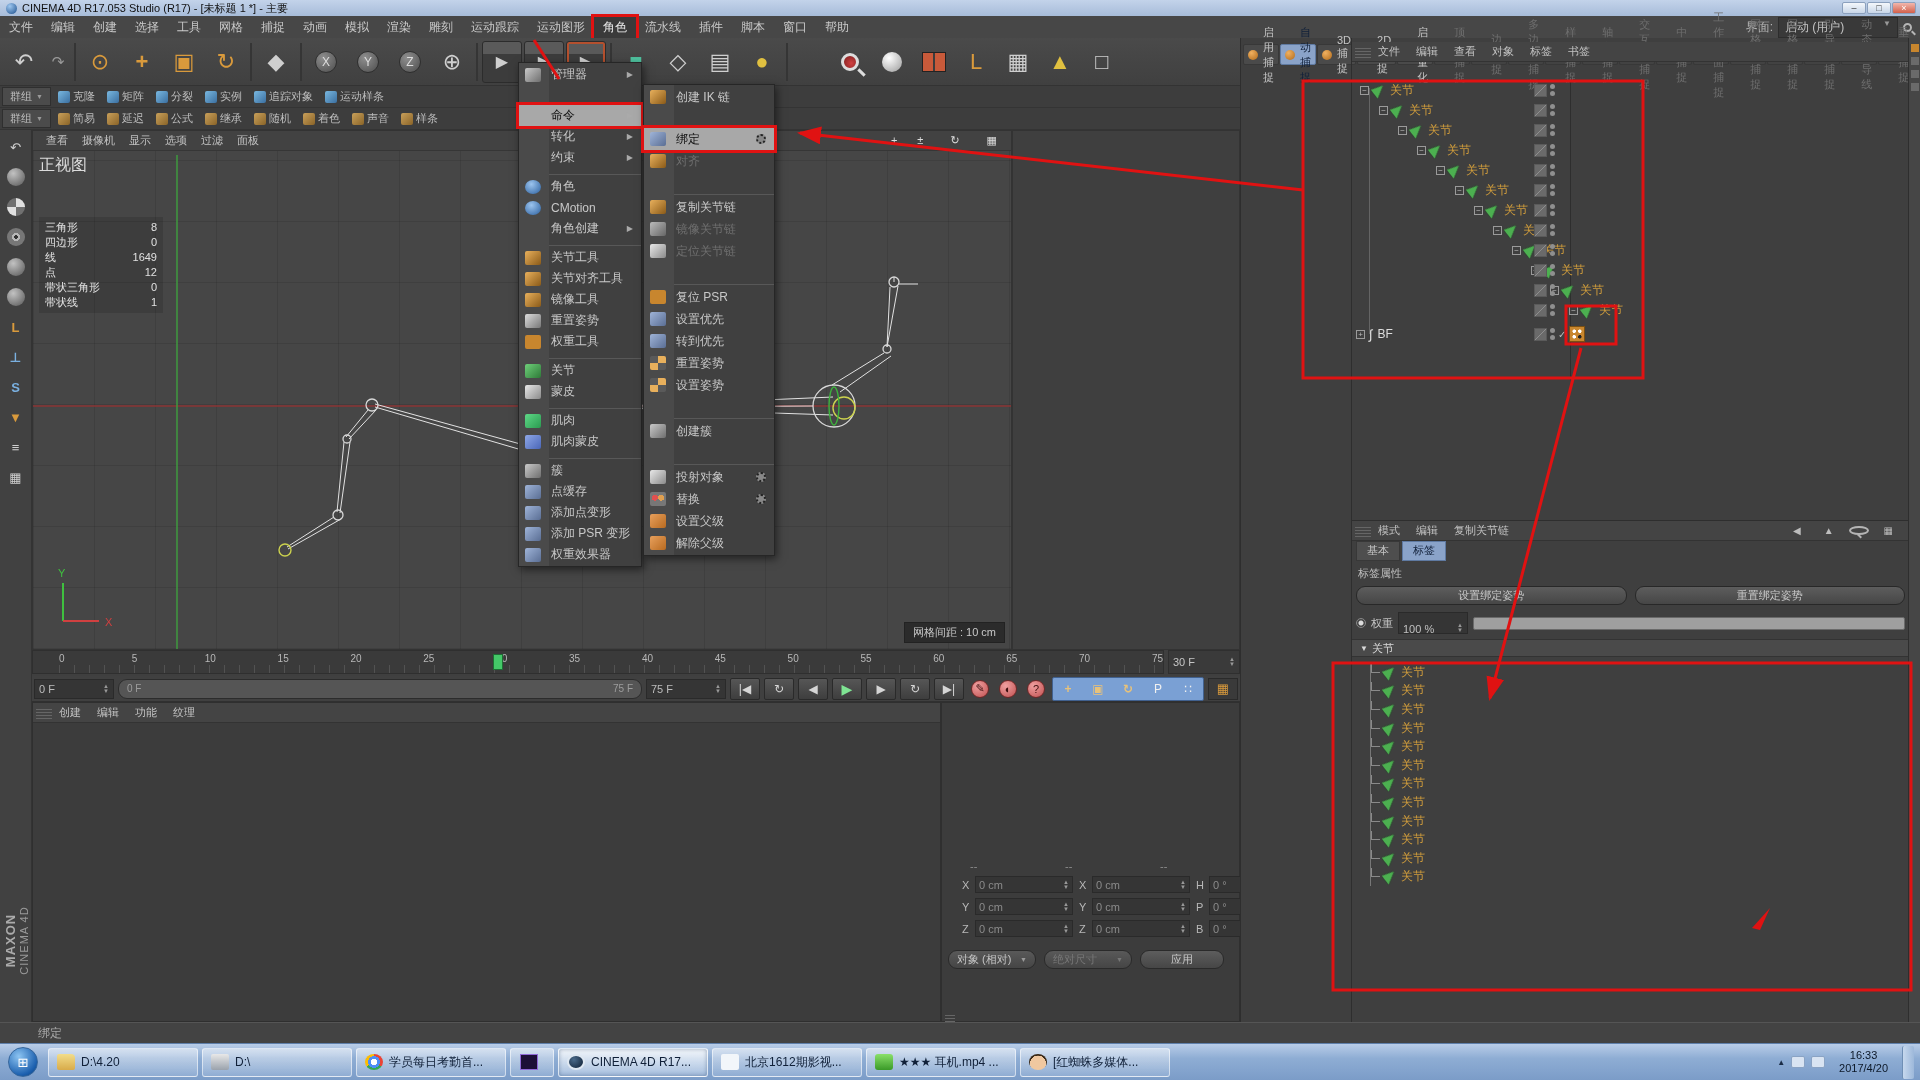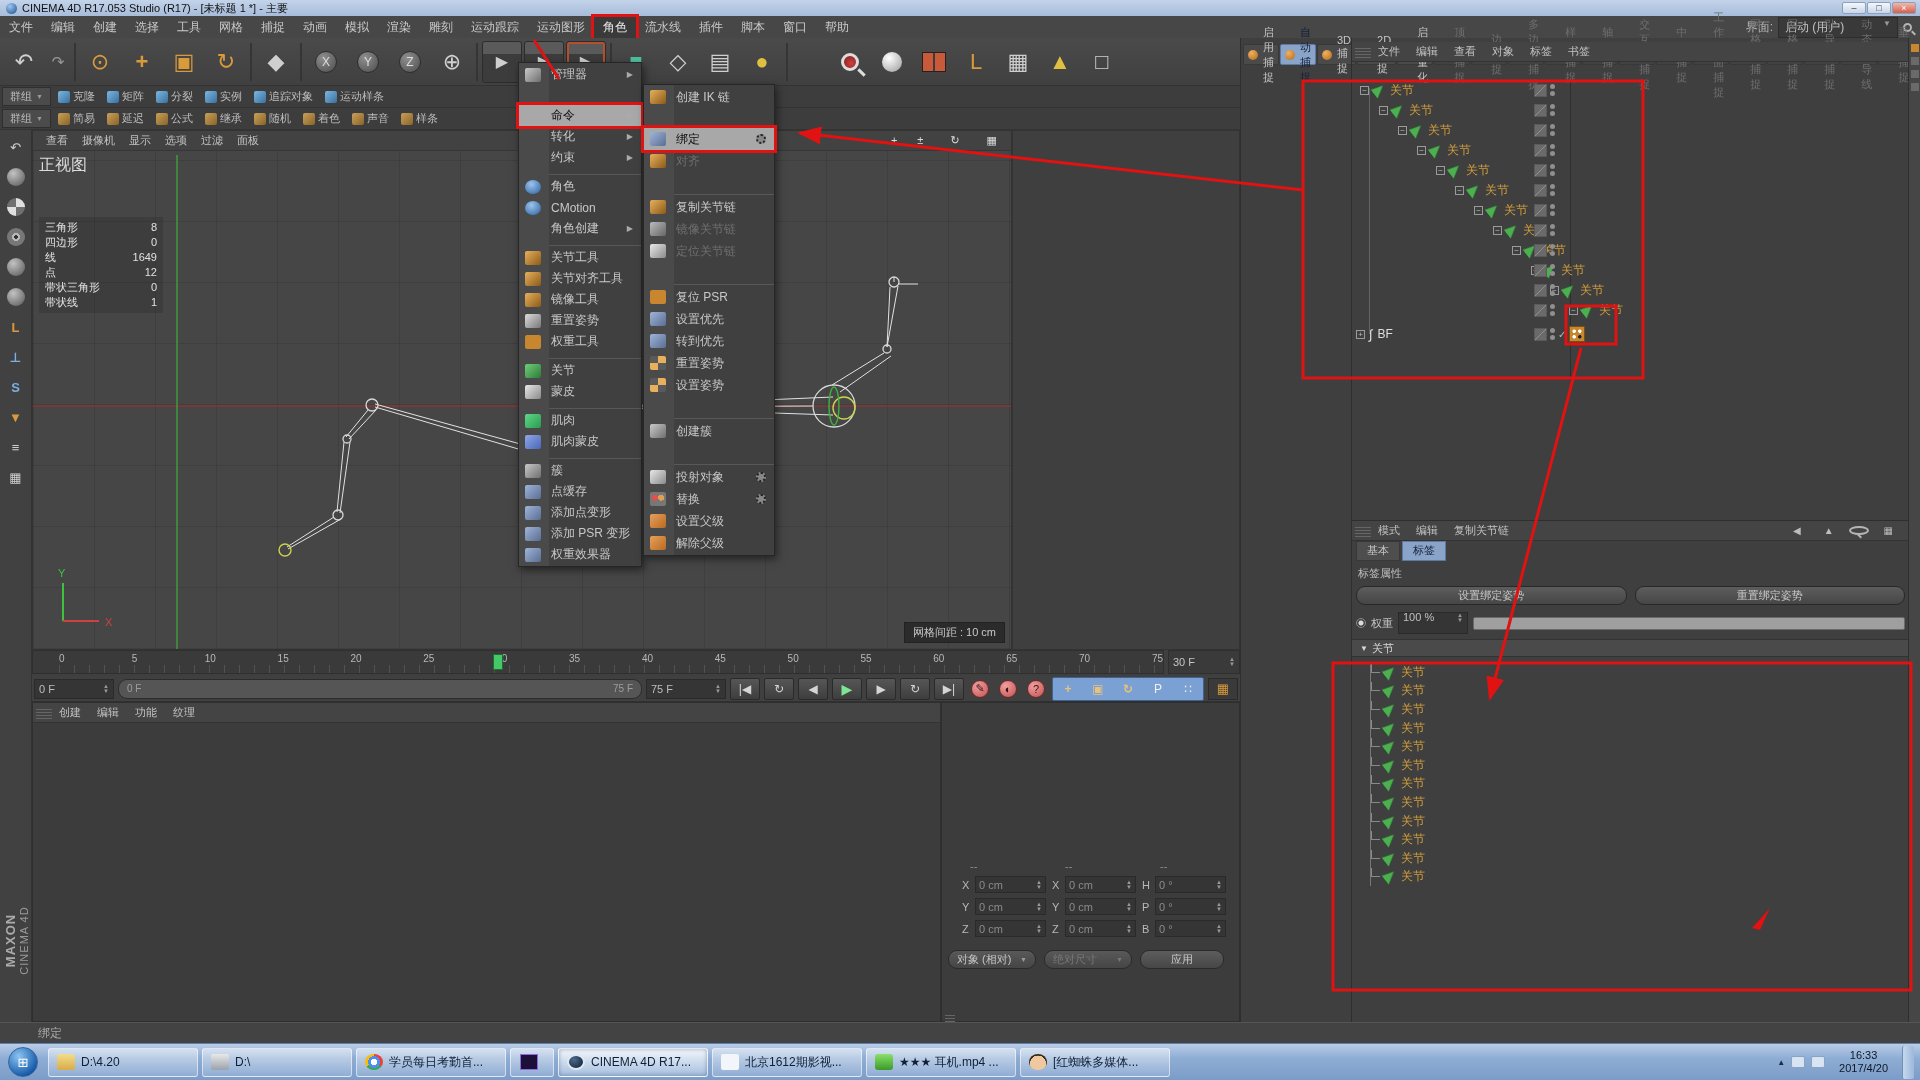--- a/index.html
+++ b/index.html
@@ -91,21 +91,21 @@
   .mats{left:32px;top:702px;width:909px;height:320px;background:#3c3c3c;border:1px solid #2f2f2f;}
   .pmenu{height:20px;background:#444;border-bottom:1px solid #333;display:flex;align-items:center;font-size:11px;color:#c2c2c2;gap:2px;padding-left:18px;}
   .pmenu span{padding:1px 8px;}
   .grip{position:absolute;left:3px;top:4px;width:10px;height:12px;background:repeating-linear-gradient(0deg,#666 0 1px,transparent 1px 3px);}
   .coords{left:941px;top:702px;width:299px;height:320px;background:#3c3c3c;border:1px solid #2f2f2f;}
   .cbody{position:absolute;left:0;top:153px;width:100%;padding:4px 6px;font-size:11px;color:#9a9a9a;}
   .chead{display:flex;margin-bottom:4px;color:#8e8e8e;}
   .chead span{width:96px;padding-left:22px;}
   .ccell{display:flex;align-items:center;gap:3px;}
   .ccell .lab{width:10px;color:#b8b8b8;}
-  .cfield{width:71px;height:17px;background:#353535;border:1px solid #2a2a2a;display:flex;align-items:center;justify-content:space-between;padding:0 3px;color:#8b8b8b;}
+  .cfield{width:98px;height:17px;background:#353535;border:1px solid #2a2a2a;display:flex;align-items:center;justify-content:space-between;padding:0 3px;color:#8b8b8b;}
   .cbot{display:flex;gap:8px;margin-top:8px;align-items:center;}
   .cdrop{width:88px;height:19px;background:linear-gradient(#595959,#454545);border:1px solid #2a2a2a;border-radius:9px;color:#c5c5c5;font-size:11px;display:flex;align-items:center;justify-content:space-between;padding:0 8px;}
   .cdrop.dis{color:#777;}
   .capply{width:84px;height:19px;background:linear-gradient(#5d5d5d,#464646);border:1px solid #2a2a2a;border-radius:9px;color:#c9c9c9;font-size:11px;display:flex;align-items:center;justify-content:center;}
   .statusbar{left:0;top:1022px;width:1920px;height:21px;background:#434343;border-top:1px solid #555;color:#a8a8a8;font-size:12px;display:flex;align-items:center;padding-left:38px;}
   
   .rightreg{left:1240px;top:38px;width:680px;height:984px;background:#3f3f3f;border-left:1px solid #2e2e2e;}
   .snapcol{position:absolute;left:2px;top:6px;width:106px;display:flex;gap:1px;}
   .sn{height:21px;display:flex;align-items:center;gap:5px;font-size:11px;color:#c5c5c5;background:#4a4a4a;border:1px solid #383838;padding:0 4px;border-radius:2px;}
   .sn .ic{width:10px;height:10px;border-radius:50%;background:radial-gradient(circle at 35% 30%,#f0b060,#b06a1a);flex:0 0 auto;}
@@ -131,21 +131,21 @@
   .am{position:absolute;left:111px;top:482px;width:557px;height:502px;border-top:1px solid #2e2e2e;}
   .amtitle{display:flex;align-items:center;gap:6px;height:24px;font-size:12px;color:#d5d5d5;padding-left:6px;}
   .tabs{display:flex;gap:2px;padding-left:4px;height:20px;}
   .tabb{padding:1px 10px;font-size:11px;color:#c5c5c5;background:#4e4e4e;border:1px solid #383838;}
   .tabb.on{background:#8aa3c9;color:#101f38;border-color:#5f7aa2;}
   .amsec{font-size:11px;color:#c0c0c0;padding:5px 0 3px 6px;}
   .ambtns{display:flex;gap:8px;padding:2px 4px;}
   .pill{flex:1;height:19px;background:linear-gradient(#5d5d5d,#464646);border:1px solid #282828;border-radius:9px;color:#c9c9c9;font-size:11px;display:flex;align-items:center;justify-content:center;}
   .wrow{display:flex;align-items:center;gap:5px;padding:5px 4px;font-size:11px;color:#c5c5c5;}
   .radio{width:10px;height:10px;border-radius:50%;border:1px solid #888;background:radial-gradient(circle,#ddd 2px,#444 3px);}
-  .wfield{width:70px;height:17px;background:#353535;border:1px solid #2a2a2a;display:flex;align-items:flex-end;justify-content:space-between;padding:10px 4px;color:#c0c0c0;}
+  .wfield{width:70px;height:17px;background:#353535;border:1px solid #2a2a2a;display:flex;align-items:flex-start;justify-content:space-between;padding:10px 4px;color:#c0c0c0;}
   .wslider{flex:1;height:13px;background:#9f9f9f;border:1px solid #6a6a6a;border-radius:2px;}
   .jband{height:18px;background:#4a4a4a;border-top:1px solid #333;border-bottom:1px solid #333;display:flex;align-items:center;gap:4px;font-size:11px;color:#d8d8d8;padding-left:8px;}
   .amlist{position:relative;margin-left:18px;border-left:1px solid #777;width:200px;}
   .amrow{height:18.6px;display:flex;align-items:center;font-size:12px;color:#cf9c3c;}
   .ambot{position:absolute;left:0;bottom:2px;width:100%;display:flex;align-items:center;gap:5px;font-size:11px;color:#777;padding:0 6px;}
   .amicons{margin-left:auto;display:flex;gap:7px;color:#bdbdbd;font-size:10px;padding-right:10px;align-items:center;}
   .edgestrip{position:absolute;right:0;top:0;width:12px;height:100%;background:#464646;border-left:1px solid #2e2e2e;display:flex;flex-direction:column;align-items:center;padding-top:6px;gap:5px;}
   .es{width:8px;height:8px;background:#6a6a6a;}
   .es.o{background:#c8862e;}
   

